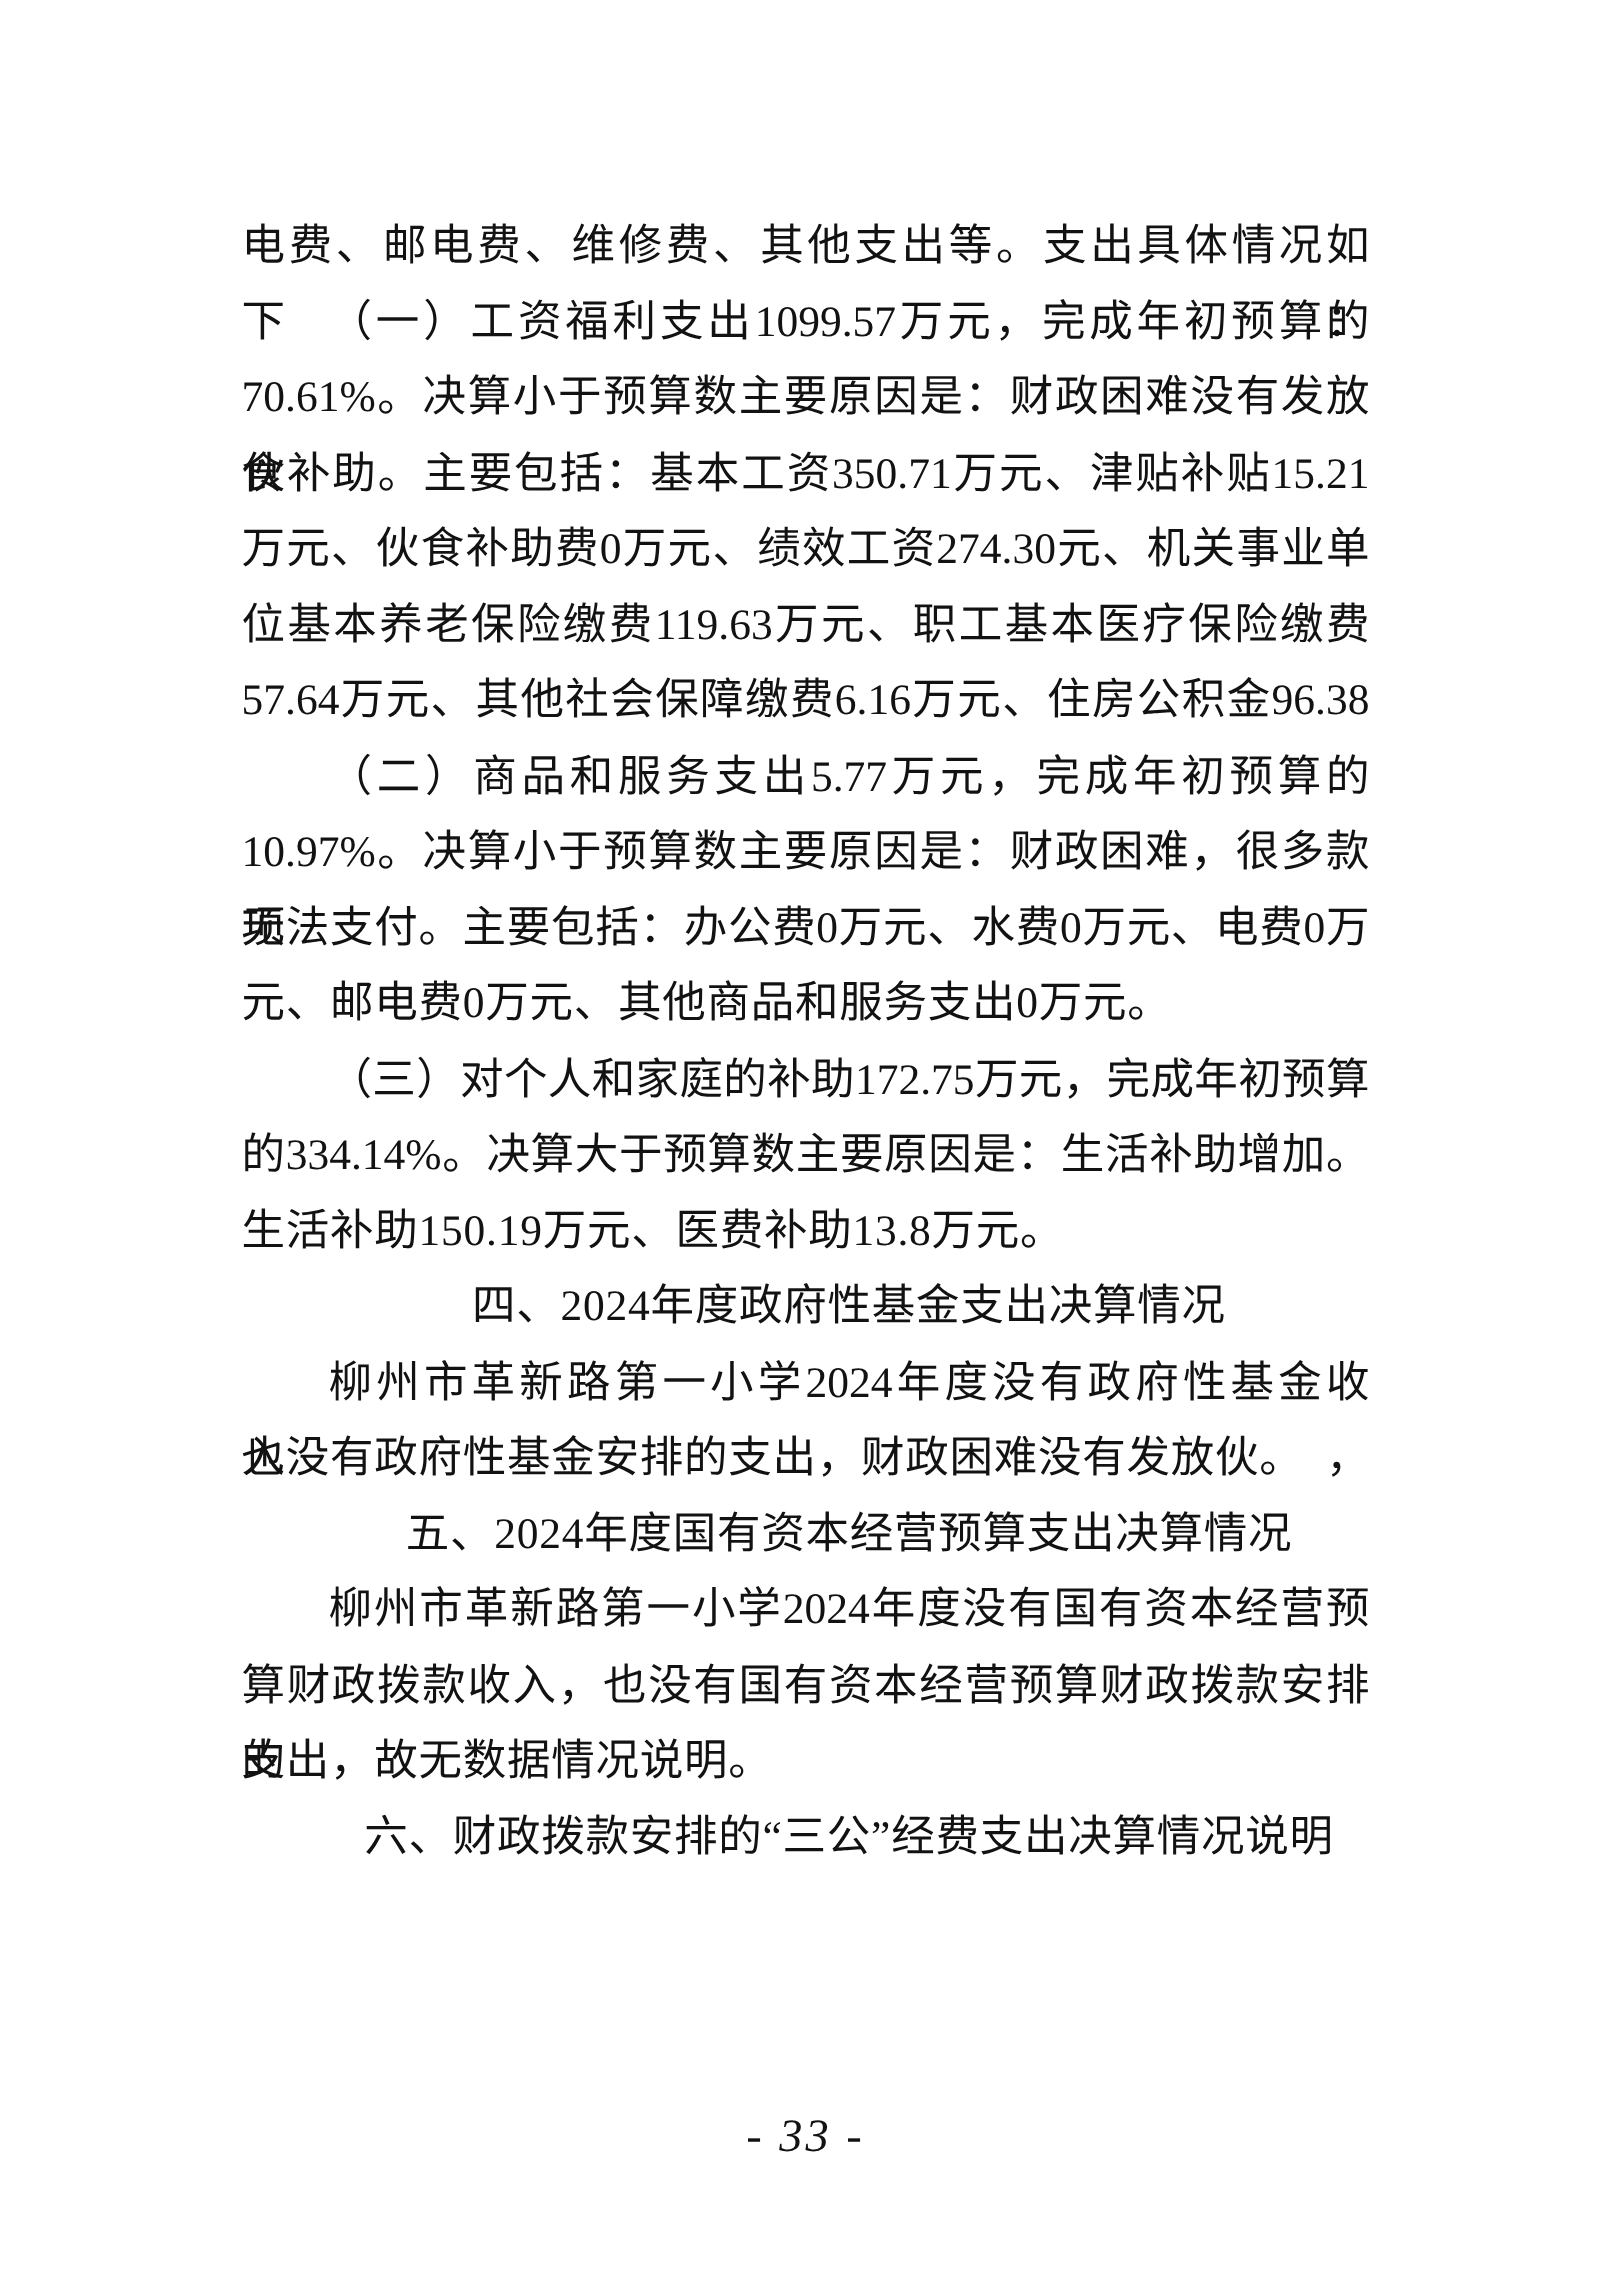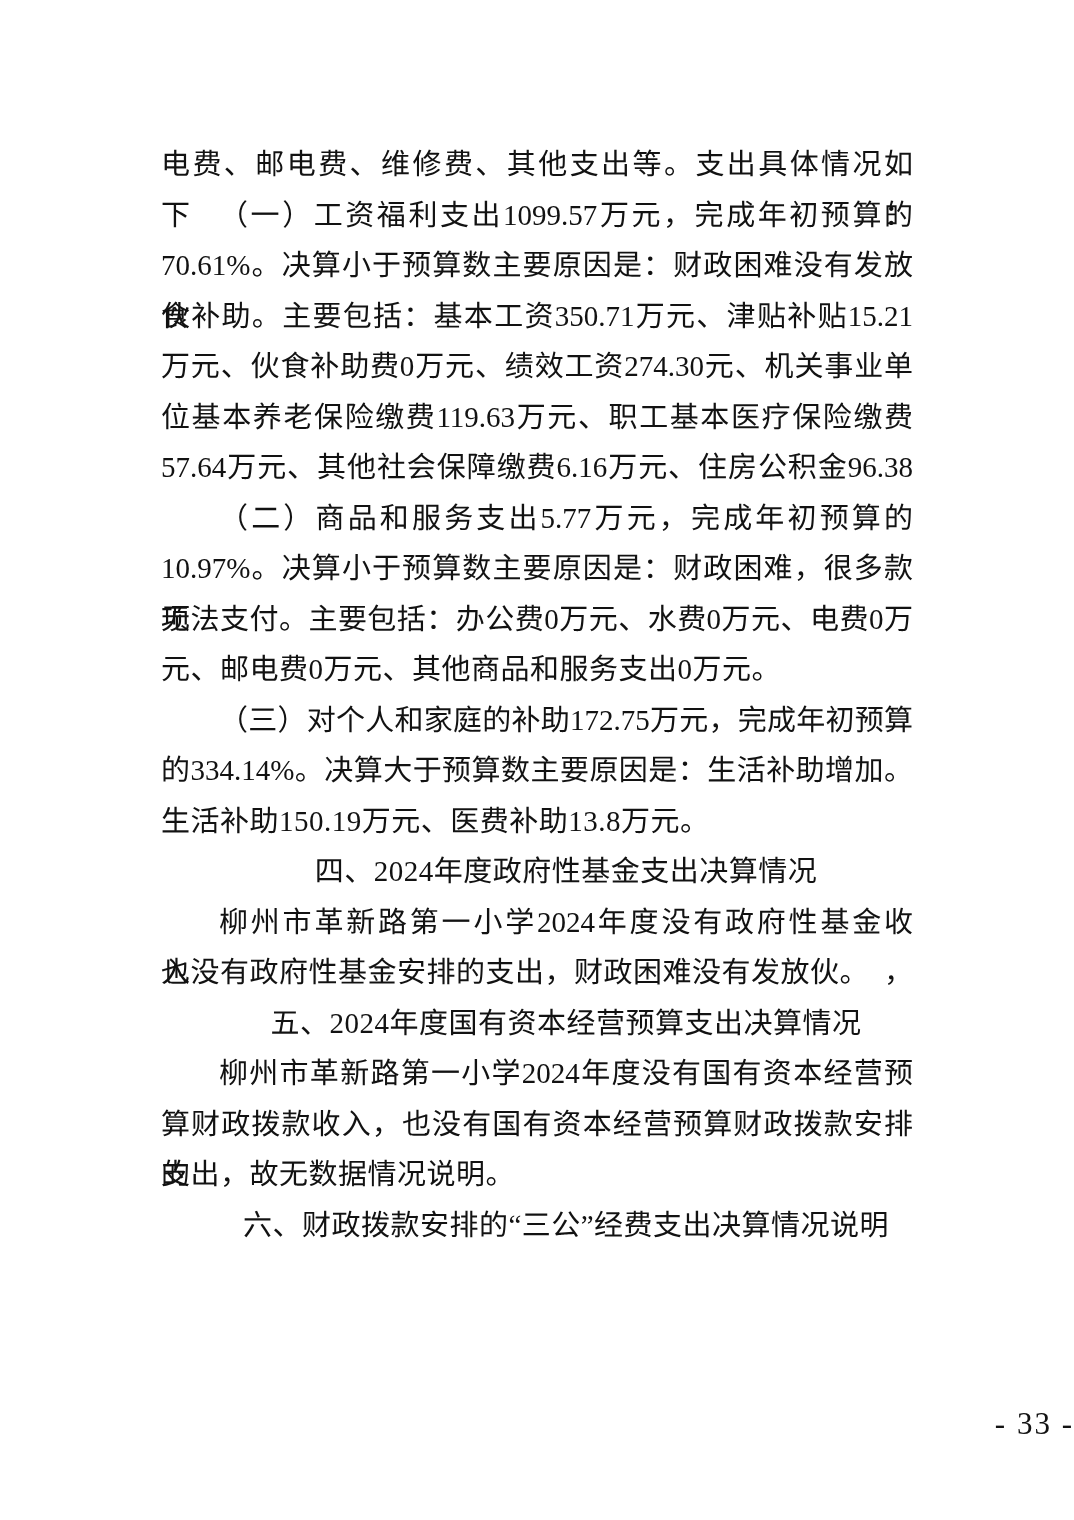--- a/index.html
+++ b/index.html
@@ -38,21 +38,22 @@
     text-align: justify;
     text-align-last: justify;
     text-justify: inter-character;
     letter-spacing: 0;
   }
   .footer {
     position: absolute;
     left: 0;
     top: 1404px;
     width: 100%;
-    text-align: right;
+    text-align: center;
+    font-style: italic;
   }
   .footer .page-number {
     font-size: 31px;
     line-height: 40px;
     letter-spacing: 2px;
     color: #121212;
   }
 </style>
 </head>
 <body>

